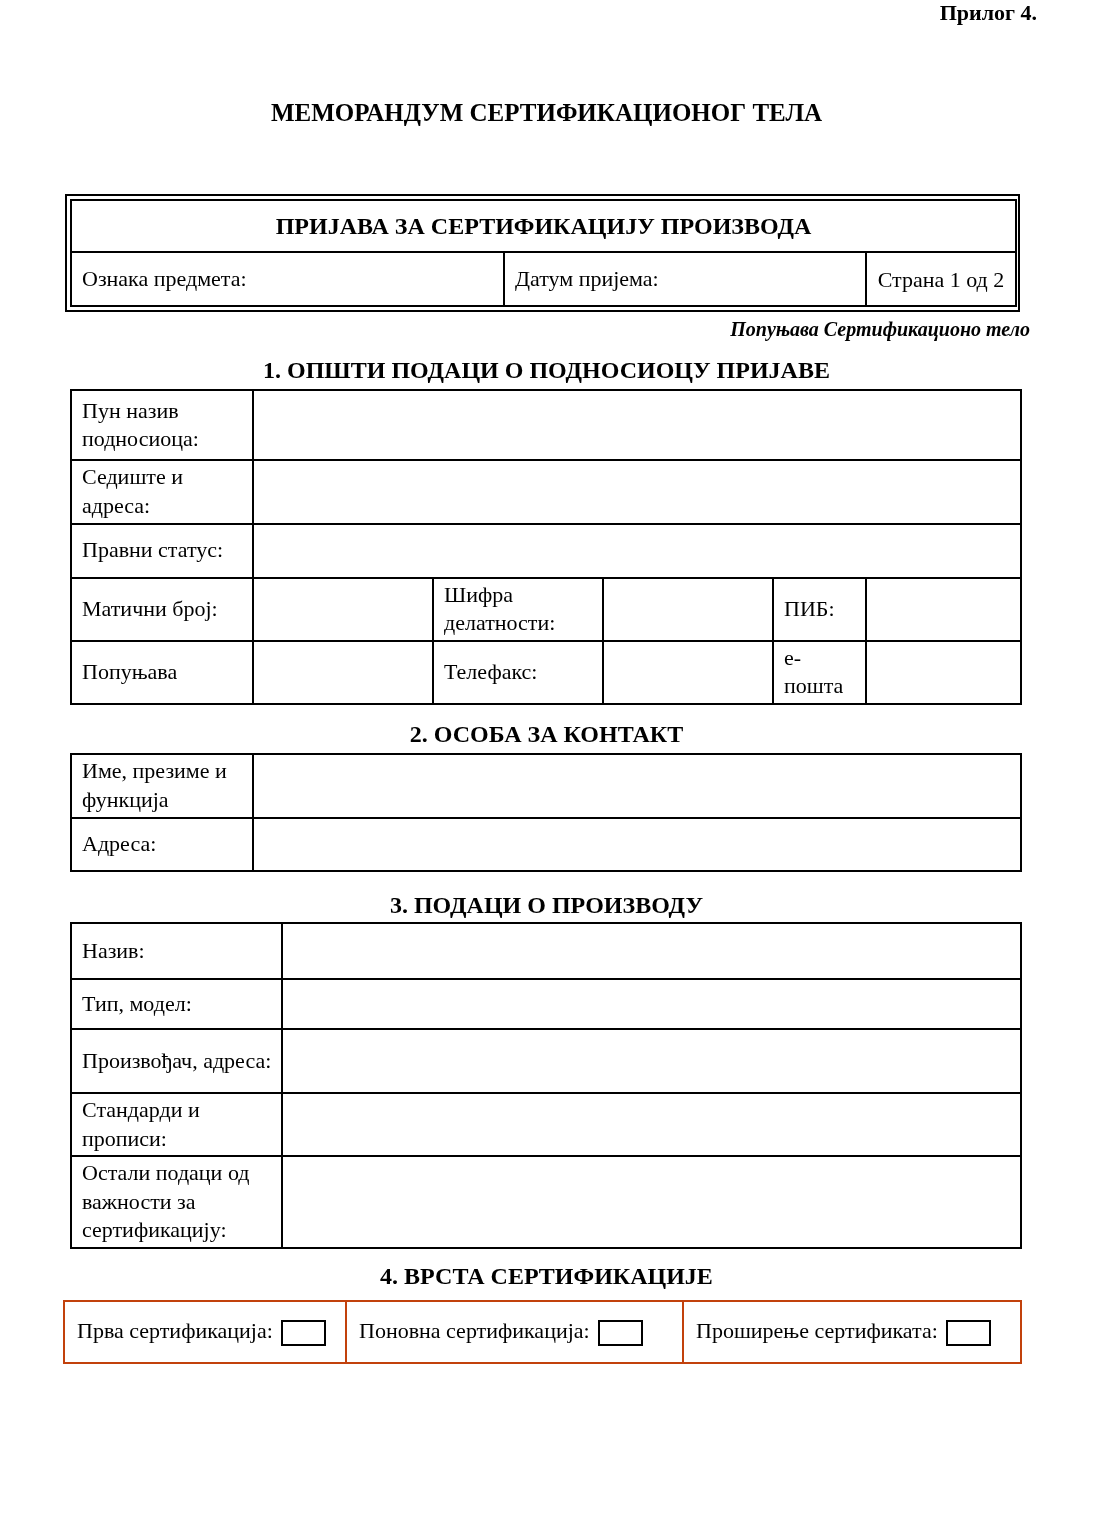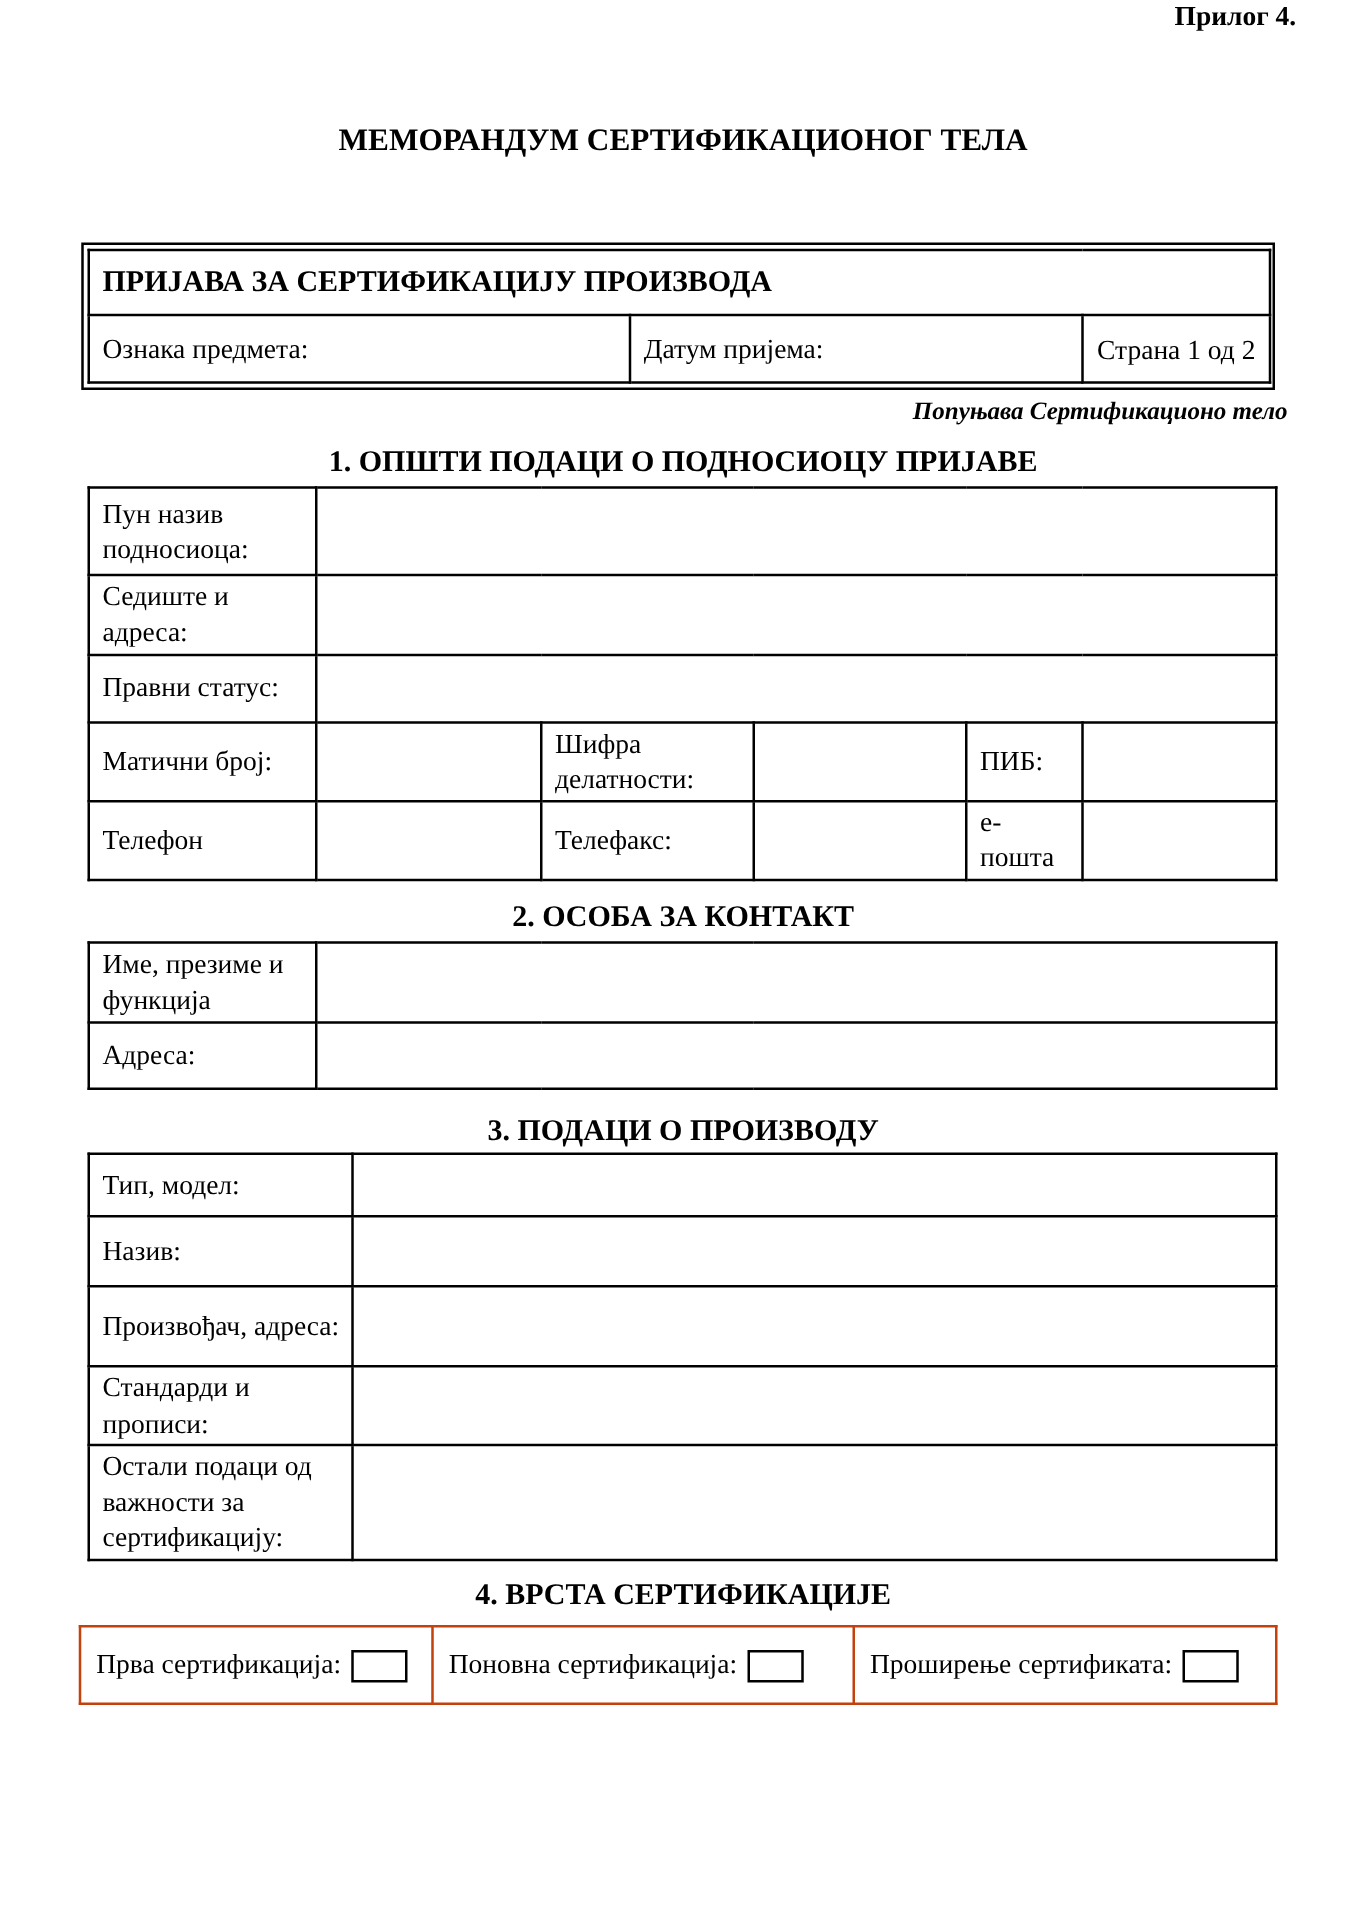--- a/index.html
+++ b/index.html
@@ -40,21 +40,21 @@
     table-layout: fixed;
   }
   .header-box td {
     border: 2px solid #000;
     font-size: 22px;
     vertical-align: middle;
     padding: 2px 10px;
   }
   .header-box .box-title-cell {
     height: 52px;
-    text-align: left;
+    text-align: center;
     font-weight: bold;
     font-size: 24px;
   }
   .header-box .meta-cell { height: 54px; }
   .header-box .page-cell {
     text-align: center;
     padding: 2px 4px;
     line-height: 1.25;
   }
   .fill-note {
@@ -180,21 +180,21 @@
     </tr>
     <tr>
       <td style="height:58px">Матични број:</td>
       <td></td>
       <td>Шифра делатности:</td>
       <td></td>
       <td>ПИБ:</td>
       <td></td>
     </tr>
     <tr>
-      <td style="height:55px">Телефон</td>
+      <td style="height:55px">Попуњава</td>
       <td></td>
       <td>Телефакс:</td>
       <td></td>
       <td class="email-cell">е-пошта</td>
       <td></td>
     </tr>
   </tbody>
     </table>
 
   <div class="sec-heading h2m">2. ОСОБА ЗА КОНТАКТ</div>
@@ -222,25 +222,25 @@
 
   <div class="sec-heading h3m">3. ПОДАЦИ О ПРОИЗВОДУ</div>
 
   <table class="form t3">
     <colgroup>
         <col style="width:211px">
         <col style="width:739px">
       </colgroup>
     <tbody>
         <tr>
+      <td style="height:56px">Назив:</td>
+      <td></td>
+    </tr>
+    <tr>
       <td style="height:50px">Тип, модел:</td>
-      <td></td>
-    </tr>
-    <tr>
-      <td style="height:56px">Назив:</td>
       <td></td>
     </tr>
     <tr>
       <td style="height:64px">Произвођач, адреса:</td>
       <td></td>
     </tr>
     <tr>
       <td style="height:60px">Стандарди и прописи:</td>
       <td></td>
     </tr>

